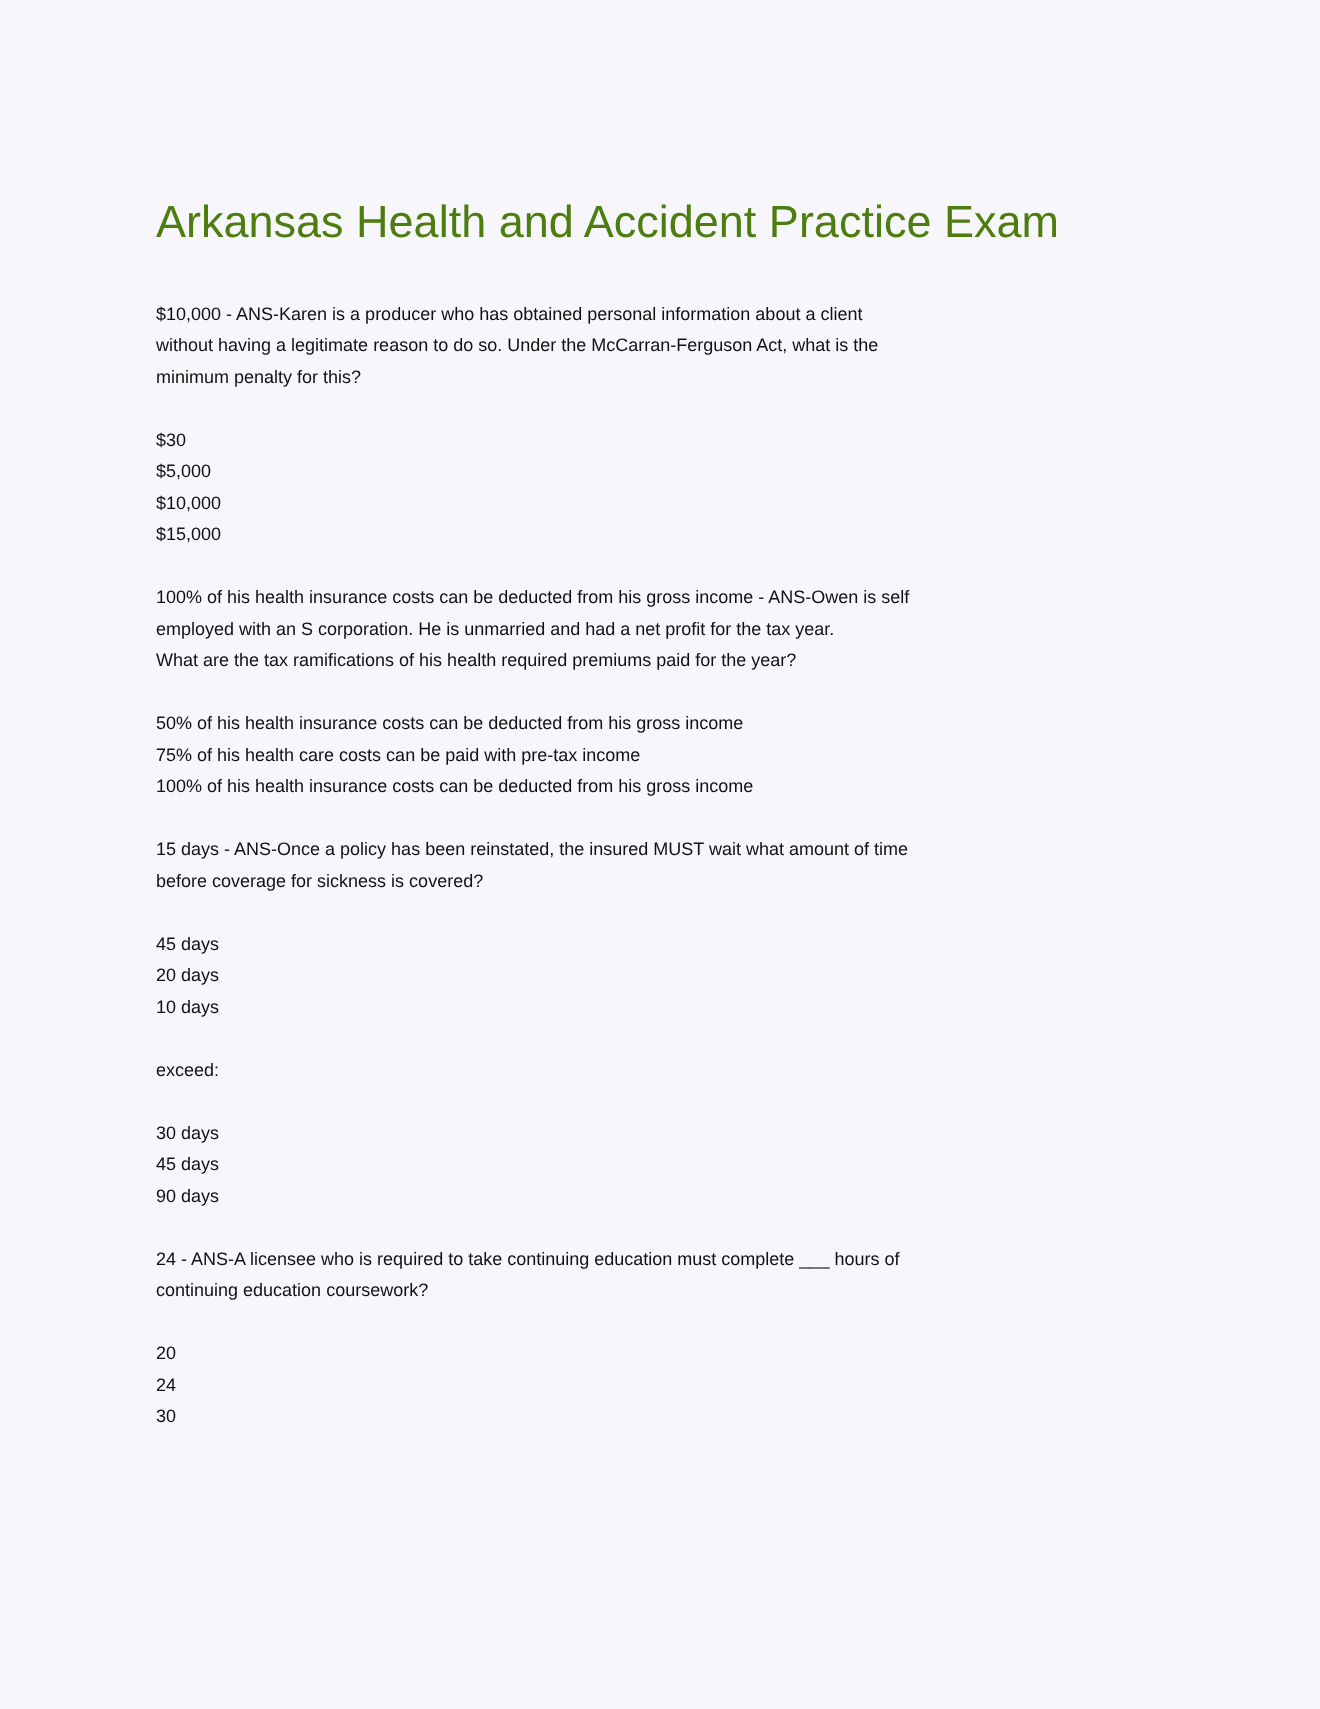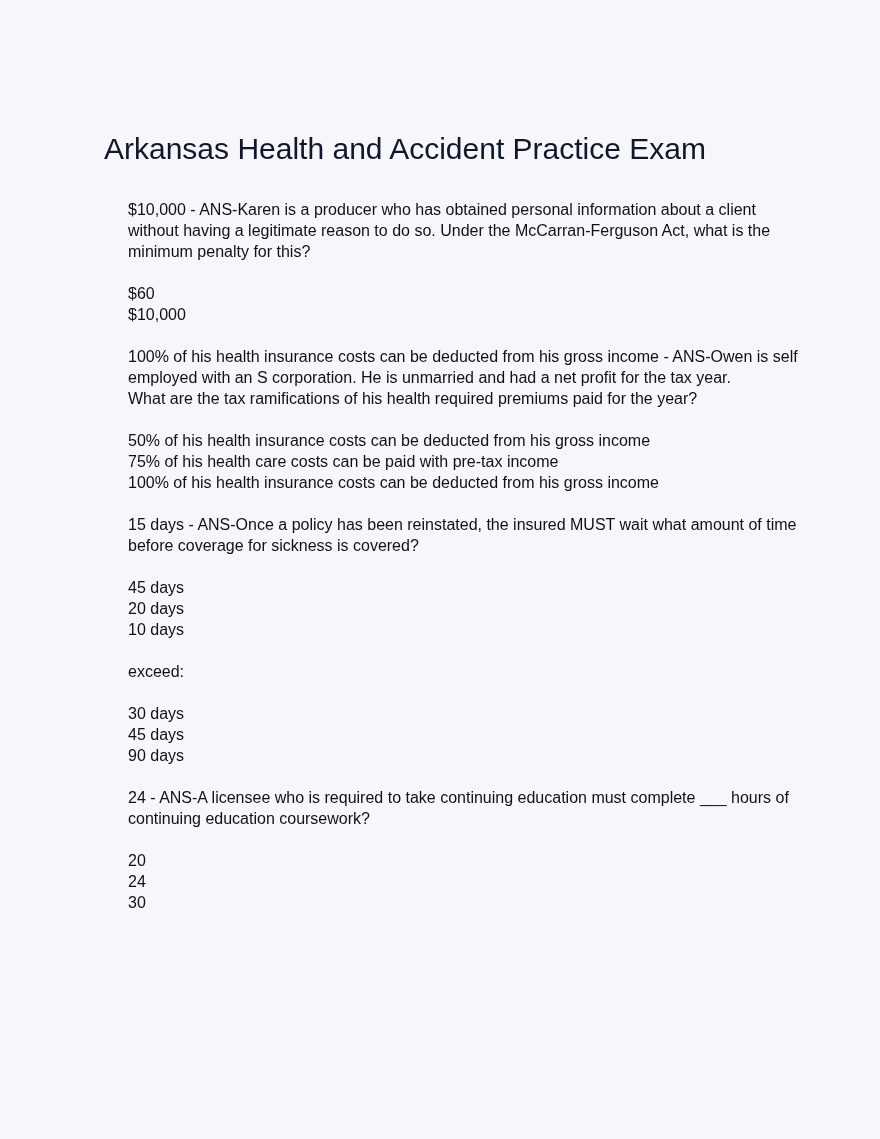--- a/index.html
+++ b/index.html
@@ -8,41 +8,43 @@
     background: #f7f6fb;
     font-family: "Liberation Sans", sans-serif;
     color: #111;
     overflow: hidden;
     position: relative;
   }
   .page { position: absolute; left: 104px; top: 0; width: 680px; }
   .title {
     position: absolute; top: 131px; left: 0;
     font-size: 30px; line-height: 36px; font-weight: normal;
-    margin: 0; white-space: nowrap; color: #0f172a;
+    margin: 0; white-space: nowrap; color: #4d7c0f;
   }
   .content { position: absolute; top: 199px; left: 0; width: 680px; }
-  .line { font-size: 16px; line-height: 21px; height: 21px; white-space: nowrap; margin-left: 24px; }
+  .line { font-size: 12px; line-height: 21px; height: 21px; white-space: nowrap; }
   .blank { height: 21px; }
 </style>
 </head>
 <body>
 
 <div class="page">
   <h1 class="title">Arkansas Health and Accident Practice Exam</h1>
 
   <div class="content">
 
     <div>
       <div class="line">$10,000 - ANS-Karen is a producer who has obtained personal information about a client</div>
       <div class="line">without having a legitimate reason to do so. Under the McCarran-Ferguson Act, what is the</div>
       <div class="line">minimum penalty for this?</div>
       <div class="blank"></div>
-      <div class="line">$60</div>
+      <div class="line">$30</div>
+      <div class="line">$5,000</div>
       <div class="line">$10,000</div>
+      <div class="line">$15,000</div>
       <div class="blank"></div>
     </div>
 
     <div>
       <div class="line">100% of his health insurance costs can be deducted from his gross income - ANS-Owen is self</div>
       <div class="line">employed with an S corporation. He is unmarried and had a net profit for the tax year.</div>
       <div class="line">What are the tax ramifications of his health required premiums paid for the year?</div>
       <div class="blank"></div>
       <div class="line">50% of his health insurance costs can be deducted from his gross income</div>
       <div class="line">75% of his health care costs can be paid with pre-tax income</div>

